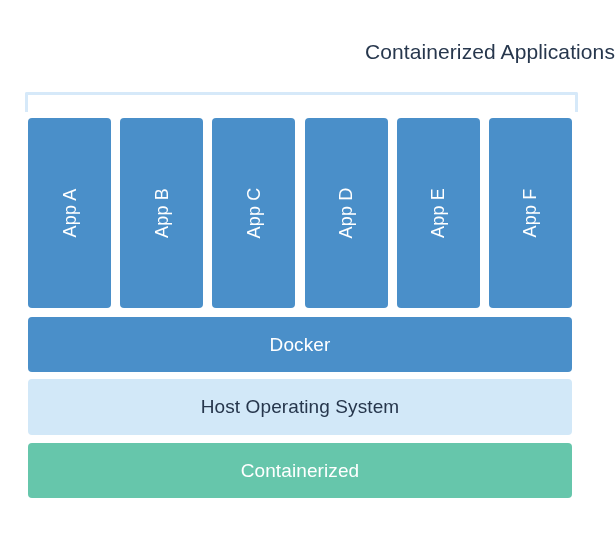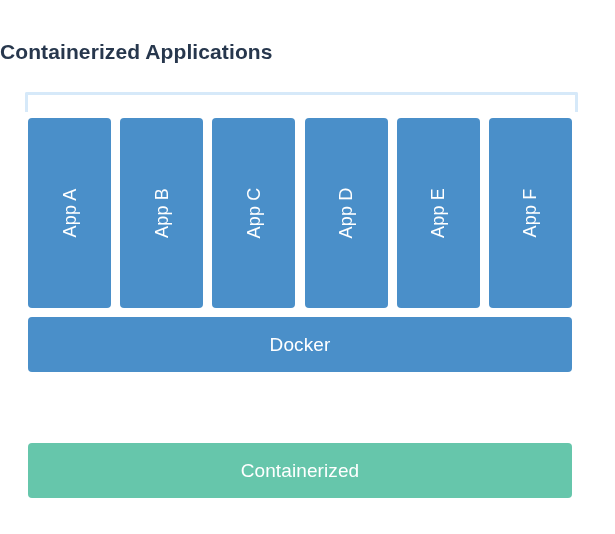--- a/index.html
+++ b/index.html
@@ -21,24 +21,24 @@
     height: 534px;
     background: #ffffff;
   }
 
   
   #title {
     position: absolute;
     left: 0;
     top: 38px;
     width: 615px;
-    text-align: left;
+    text-align: right;
     font-size: 21px;
     line-height: 28px;
-    font-weight: 700;
+    font-weight: 400;
     letter-spacing: 0.1px;
     color: #27374d;
     white-space: nowrap;
   }
 
   
   #bracket {
     position: absolute;
     left: 25px;
     top: 92px;
@@ -151,16 +151,17 @@
     </div>
 
     <div class="app-box">
       <span class="app-label">App F</span>
     </div>
 
   </div>
 
   <div class="layer-bar" id="layer-docker">Docker</div>
 
+  <div class="layer-bar" id="layer-host-os">Host Operating System</div>
 
   <div class="layer-bar" id="layer-infrastructure">Containerized</div>
 
 </div>
 
 </body></html>

